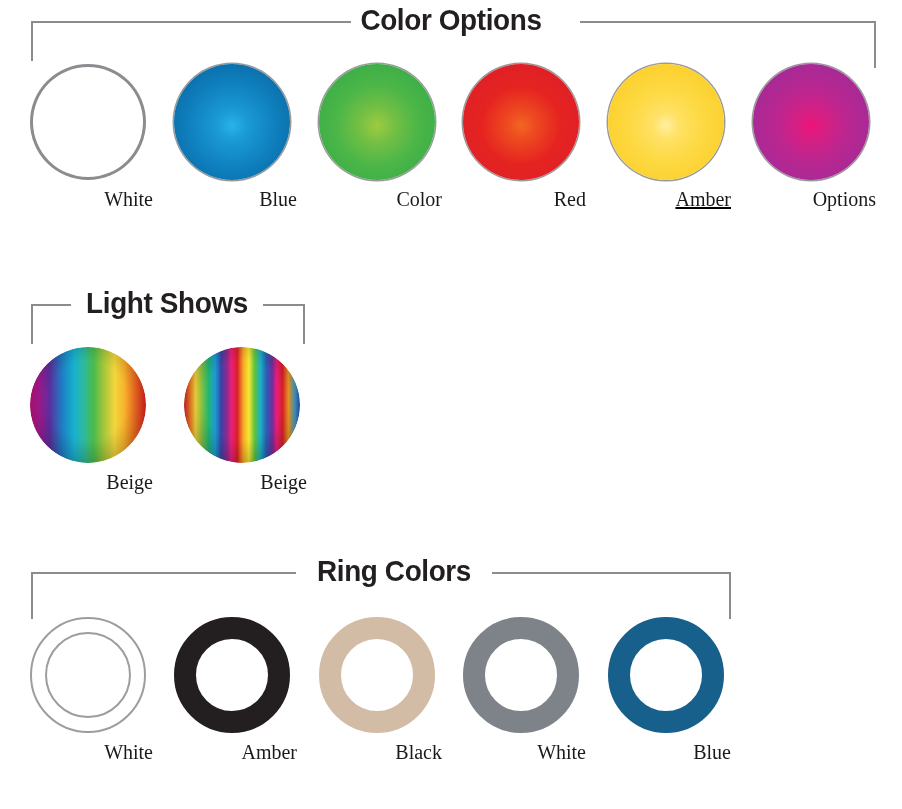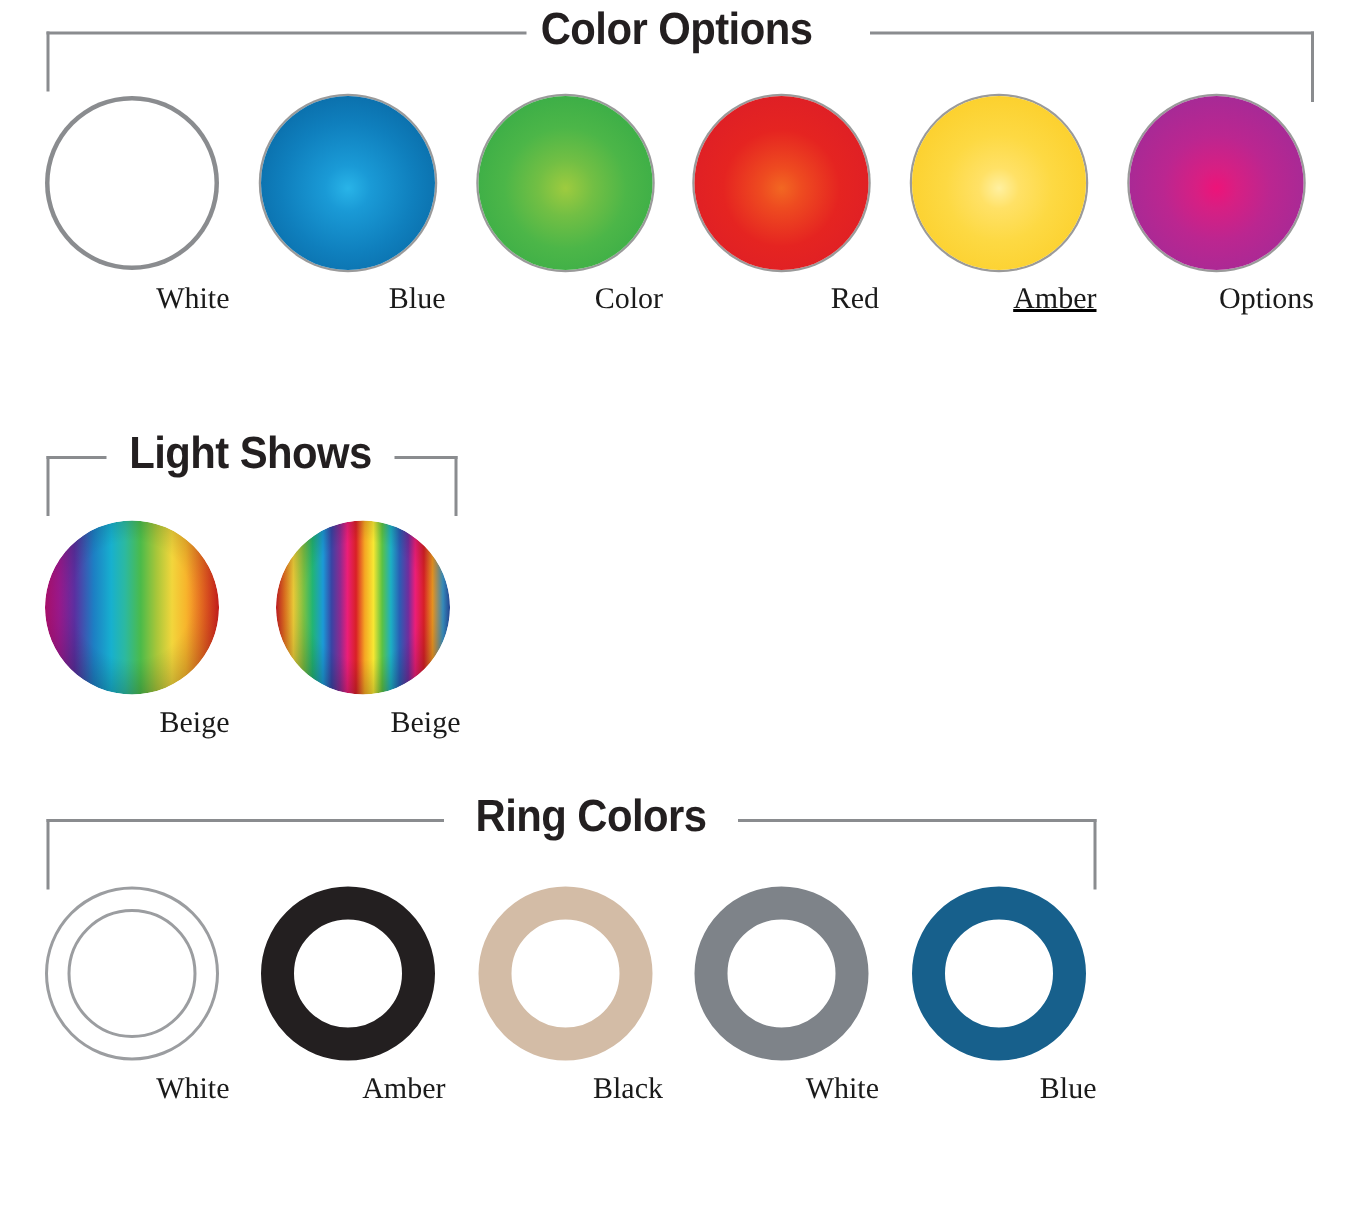--- a/index.html
+++ b/index.html
@@ -234,21 +234,21 @@
     <div class="cell" style="left:177px;">
       <div class="disc rainbow">
         <div class="rainbow-fill rainbow-fast"></div>
         <div class="sphere-shade"></div>
       </div>
       <div class="label">Beige</div>
     </div>
   </div>
 </div>
 
-<div class="section" style="top:525px;height:252px;">
+<div class="section" style="top:551px;height:252px;">
 
   <div class="bracket-wrap">
     <div class="bracket-line" style="left:31px;width:265px;"></div>
     <div class="bracket-line" style="left:492px;width:239px;"></div>
     <div class="bracket-tick" style="left:31px;height:47px;"></div>
     <div class="bracket-tick" style="left:729px;height:47px;"></div>
     <div class="section-heading" style="left:296px;width:196px;">Ring Colors</div>
   </div>
 
   <div class="row" style="top:66px;">

